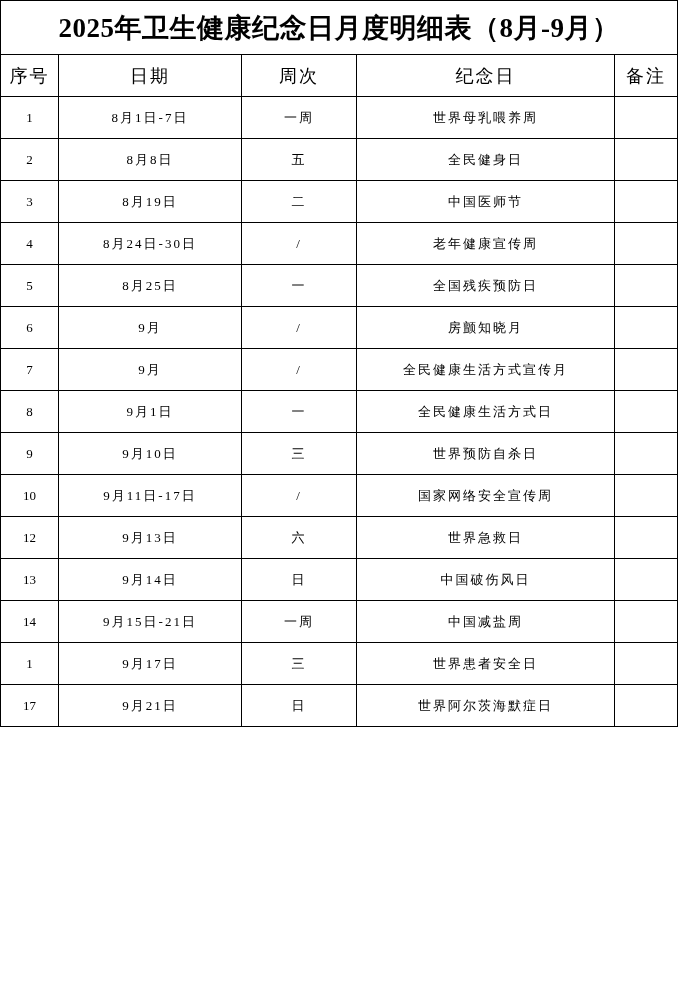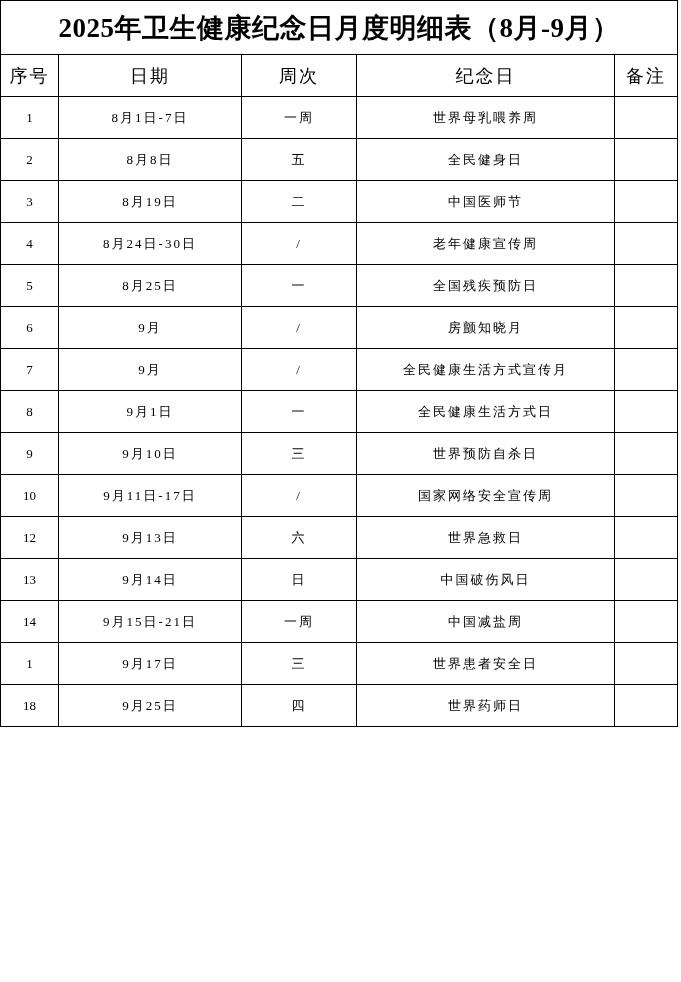--- a/index.html
+++ b/index.html
@@ -170,21 +170,21 @@
           <td class="c-remark"></td>
         </tr>
         <tr class="body-row">
           <td class="c-no">1</td>
           <td class="c-date">9月17日</td>
           <td class="c-weekday">三</td>
           <td class="c-event">世界患者安全日</td>
           <td class="c-remark"></td>
         </tr>
         <tr class="body-row">
-          <td class="c-no">18</td>
-          <td class="c-date">9月25日</td>
-          <td class="c-weekday">四</td>
-          <td class="c-event">世界药师日</td>
+          <td class="c-no">17</td>
+          <td class="c-date">9月21日</td>
+          <td class="c-weekday">日</td>
+          <td class="c-event">世界阿尔茨海默症日</td>
           <td class="c-remark"></td>
         </tr>
       </tbody>
   </table>
 </div>
 
 </body></html>

